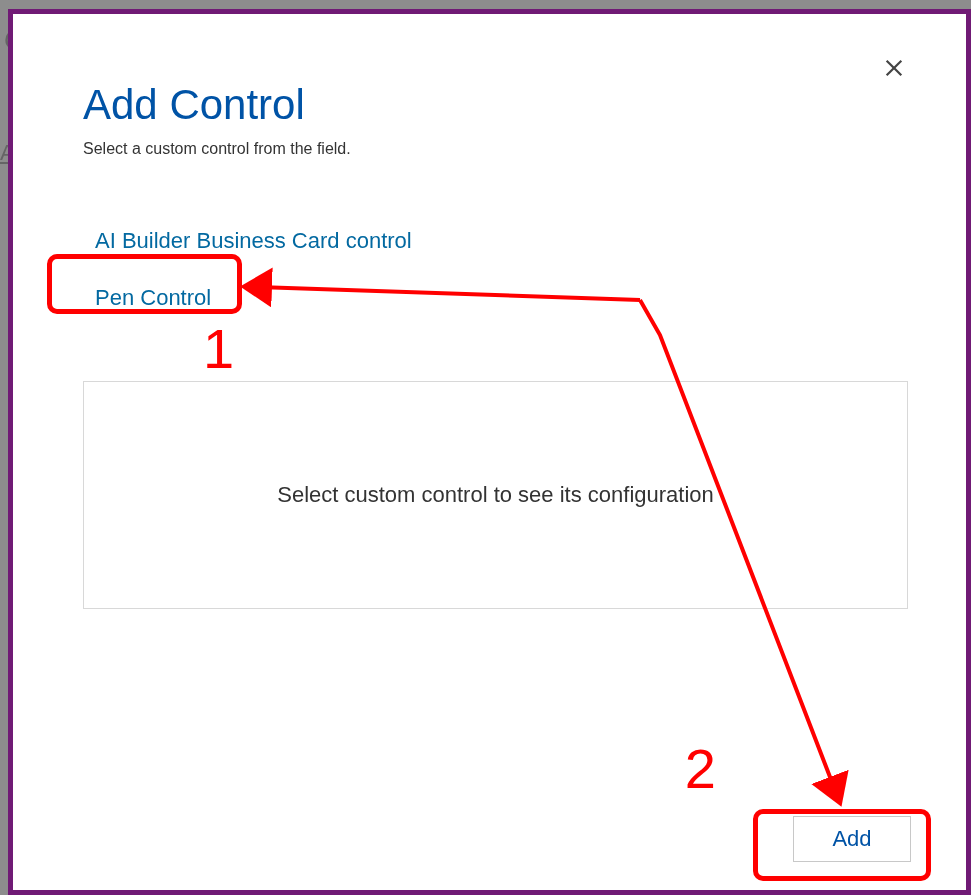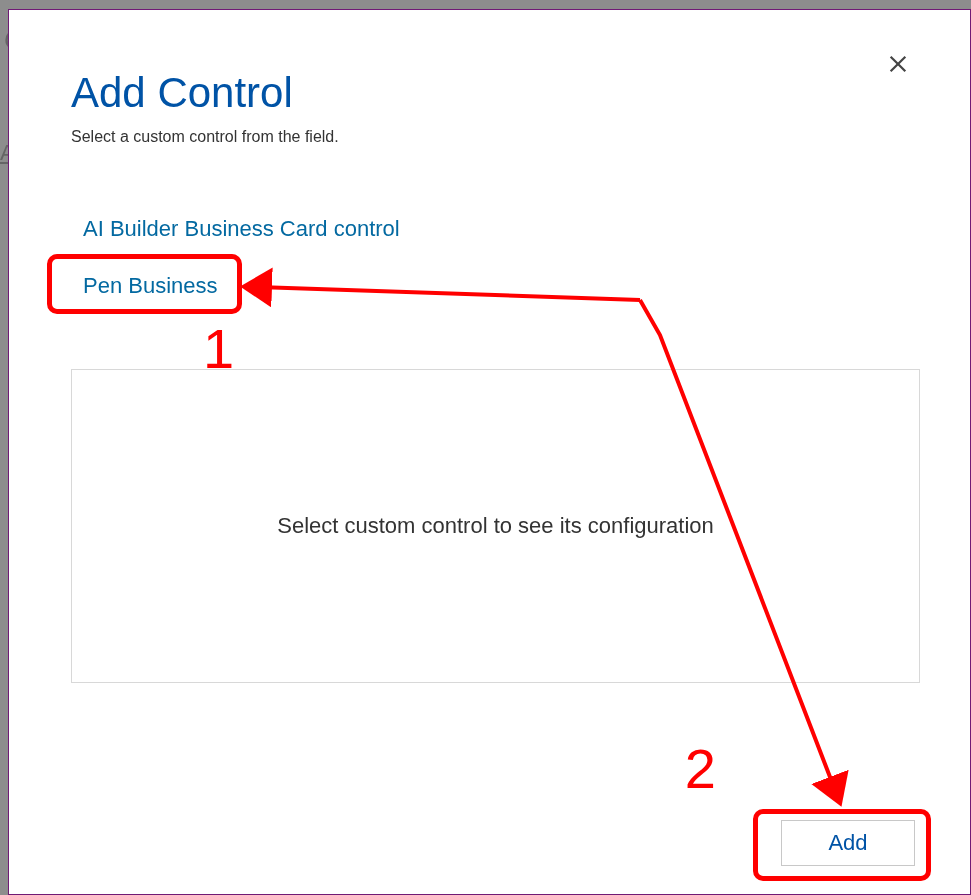--- a/index.html
+++ b/index.html
@@ -54,22 +54,22 @@
       text-decoration: underline;
       opacity: 0.7;
     }
     .dialog {
       position: absolute;
       top: 9px;
       left: 8px;
       right: 0;
       bottom: 0;
       background: #ffffff;
-      border: 1px solid #701a75;
-      padding: 0;
+      border: 5px solid #701a75;
+      padding: 8px;
     }
     .close-btn {
       position: absolute;
       top: 35px;
       right: 52px;
       width: 40px;
       height: 40px;
       cursor: pointer;
       display: flex;
       align-items: center;
@@ -104,37 +104,37 @@
     .control-item {
       padding: 14px 22px;
       font-size: 22px;
       color: #0369a1;
       cursor: pointer;
       line-height: 1.3;
     }
     .config-box {
       margin: 55px 50px 0 62px;
       border: 1px solid #d8d8d8;
-      height: 314px;
+      height: 228px;
       display: flex;
       align-items: center;
       justify-content: center;
     }
     .config-placeholder {
       font-size: 22px;
       color: #333;
       text-align: center;
     }
     .dialog-footer {
       position: absolute;
       bottom: 28px;
       right: 55px;
     }
     .add-btn {
-      width: 134px;
+      width: 118px;
       height: 46px;
       background: #fff;
       border: 1px solid #c8c8c8;
       font-size: 22px;
       color: #0053a6;
       cursor: pointer;
       font-family: inherit;
     }
 
     
@@ -213,21 +213,21 @@
   <div class="dialog-header">
     <h1 class="dialog-title">Add Control</h1>
     <p class="dialog-subtitle">Select a custom control from the field.</p>
   </div>
 
   <div class="control-list">
     <div class="control-item">
       <span>AI Builder Business Card control</span>
     </div>
     <div class="control-item">
-      <span>Pen Business</span>
+      <span>Pen Control</span>
     </div>
   </div>
 
   <div class="config-box">
     <p class="config-placeholder">Select custom control to see its configuration</p>
   </div>
 
   <div class="dialog-footer">
     <button class="add-btn">Add</button>
   </div>

